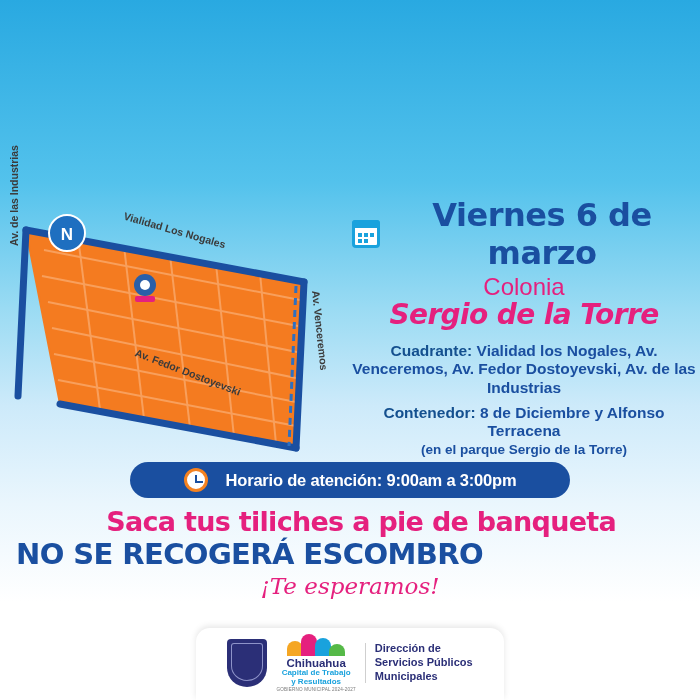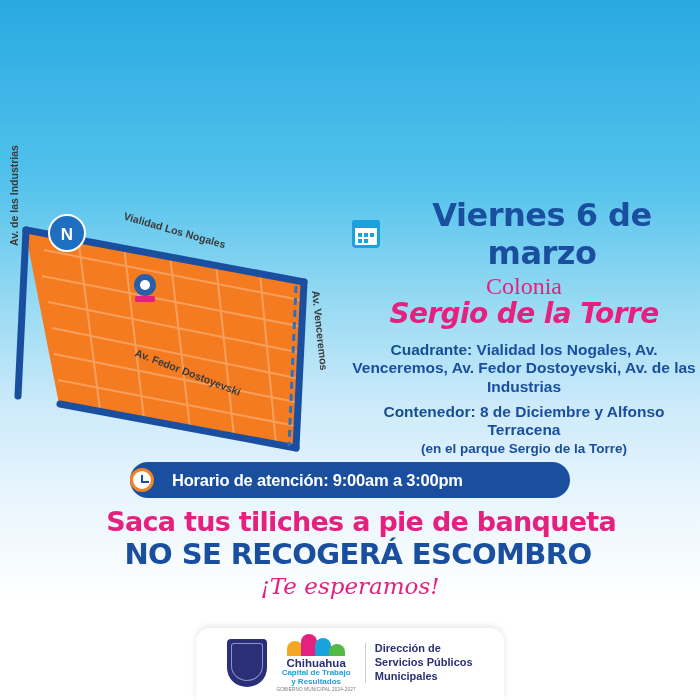--- a/index.html
+++ b/index.html
@@ -190,21 +190,21 @@
       linear-gradient(#19a2dd 0 0) 12px 0/4px 4px no-repeat,
       linear-gradient(#19a2dd 0 0) 0 6px/4px 4px no-repeat,
       linear-gradient(#19a2dd 0 0) 6px 6px/4px 4px no-repeat;
   }
   #date-text {
     font-family: "DejaVu Sans", sans-serif;
     font-weight: bold; font-size: 32px; color: #1a4fa0;
     letter-spacing: -0.5px;
   }
   #colonia-label {
-    font-family: Liberation Serif, serif;
+    font-family: Liberation Sans, sans-serif;
     font-size: 24px; color: #e5207e; margin-top: 1px; font-weight: normal;
   }
   #colonia-name {
     font-family: "DejaVu Sans", sans-serif;
     font-weight: bold; font-size: 28px; color: #e5207e; margin-top: -3px;
     letter-spacing: -0.6px;
     font-style: italic;
   }
   .detail {
     margin-top: 11px;
@@ -216,21 +216,21 @@
   .detail .lead { color: #14508f; }
   .detail-2 { margin-top: 7px; }
   .paren {
     font-size: 13.5px; font-weight: bold; color: #1a4fa0; margin-top: 2px;
   }
 
   
   #pill {
     position: absolute; left: 130px; top: 462px; width: 440px; height: 36px;
     background: #1a4fa0; border-radius: 20px;
-    display: flex; align-items: center; gap: 18px;
+    display: flex; align-items: center; justify-content: center; gap: 18px;
   }
   .clock {
     width: 24px; height: 24px; border-radius: 50%;
     border: 3px solid #f58220; background: #ffffff; position: relative; flex: 0 0 auto;
   }
   .clock:before {
     content:""; position:absolute; left:8px; top:4px; width:2px; height:8px; background:#1a4fa0;
   }
   .clock:after {
     content:""; position:absolute; left:9px; top:10px; width:7px; height:2px; background:#1a4fa0;
@@ -239,21 +239,21 @@
     color: #ffffff; font-weight: bold; font-size: 16.5px; letter-spacing: -0.2px;
   }
 
   
   #slogan1 {
     position: absolute; left: 0; top: 506px; width: 576px; text-align: right;
     font-family: "DejaVu Sans", sans-serif;
     font-weight: bold; font-size: 27px; color: #e5207e; letter-spacing: -0.7px; margin-left: 40px;
   }
   #slogan2 {
-    position: absolute; left: 0; top: 537px; width: 700px; text-align: center;
+    position: absolute; left: 0; top: 537px; width: 700px; text-align: left;
     font-family: "DejaVu Sans", sans-serif;
     font-weight: bold; font-size: 29px; color: #1a4fa0; letter-spacing: -0.6px; padding-left: 16px;
   }
   #slogan3 {
     position: absolute; left: 0; top: 573px; width: 700px; text-align: center;
     font-family: "DejaVu Serif", serif;
     font-style: italic; font-weight: normal; font-size: 23px; color: #e5207e;
   }
 
   

